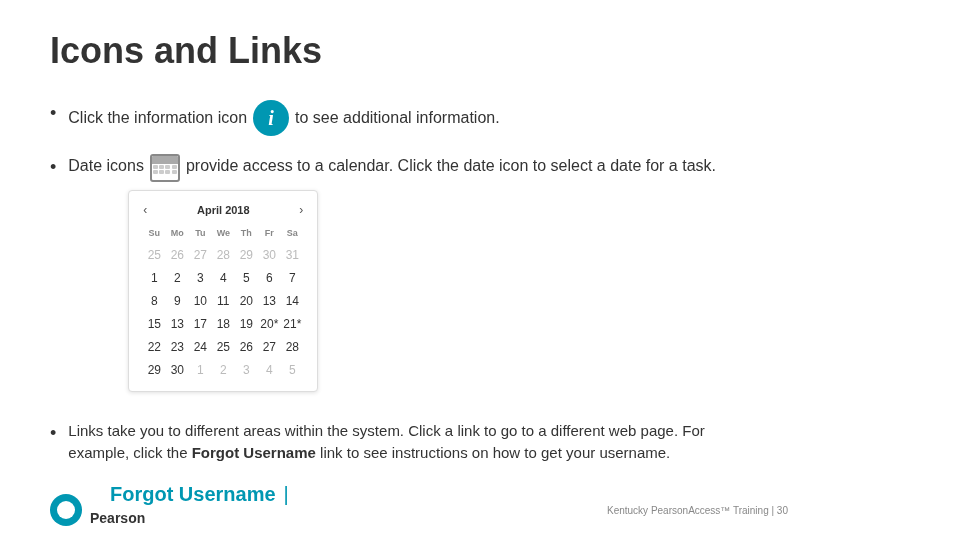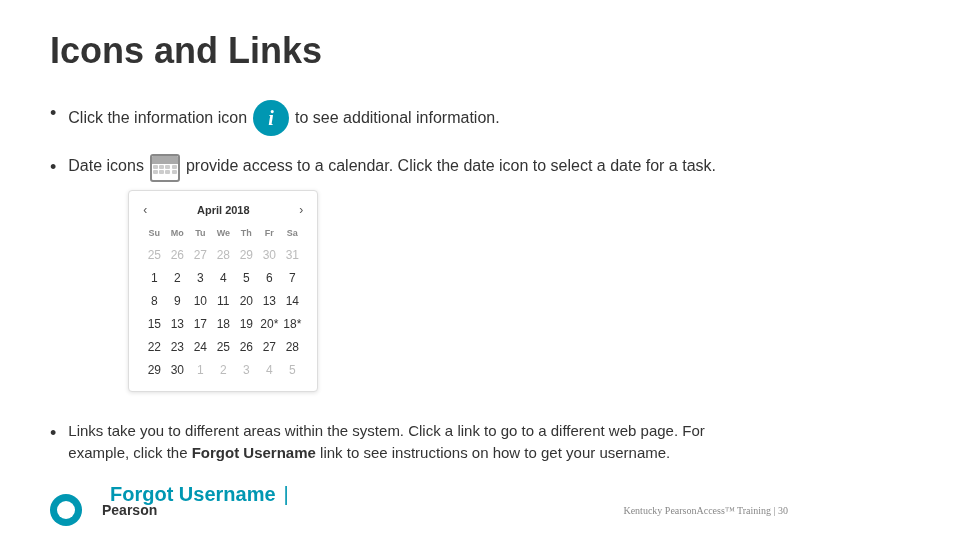--- a/index.html
+++ b/index.html
@@ -219,22 +219,22 @@
       left: 0;
       right: 0;
       display: flex;
       align-items: center;
       justify-content: space-between;
       padding: 0 50px;
     }
 
     .pearson-logo {
       display: flex;
-      align-items: center;
-      gap: 20px;
+      align-items: flex-end;
+      gap: 8px;
     }
 
     .pearson-circle {
       width: 32px;
       height: 32px;
       border-radius: 50%;
       background: #0097b2;
       display: flex;
       align-items: center;
       justify-content: center;
@@ -249,21 +249,20 @@
 
     .pearson-label {
       font-size: 14px;
       color: #333;
       font-weight: bold;
     }
 
     .footer-text {
       font-size: 10px;
       color: #888;
-      font-family: Liberation Serif, serif;
     }
   </style>
 </head>
 <body>
 
 <div class="slide">
 
   <h1 class="title">Icons and Links</h1>
 
   <div class="bullet-section">
@@ -338,21 +337,21 @@
           <div class="cal-day">20</div>
           <div class="cal-day">13</div>
           <div class="cal-day">14</div>
 
           <div class="cal-day">15</div>
           <div class="cal-day">13</div>
           <div class="cal-day">17</div>
           <div class="cal-day">18</div>
           <div class="cal-day">19</div>
           <div class="cal-day">20*</div>
-          <div class="cal-day">18*</div>
+          <div class="cal-day">21*</div>
 
           <div class="cal-day">22</div>
           <div class="cal-day">23</div>
           <div class="cal-day">24</div>
           <div class="cal-day">25</div>
           <div class="cal-day">26</div>
           <div class="cal-day">27</div>
           <div class="cal-day">28</div>
 
           <div class="cal-day">29</div>

